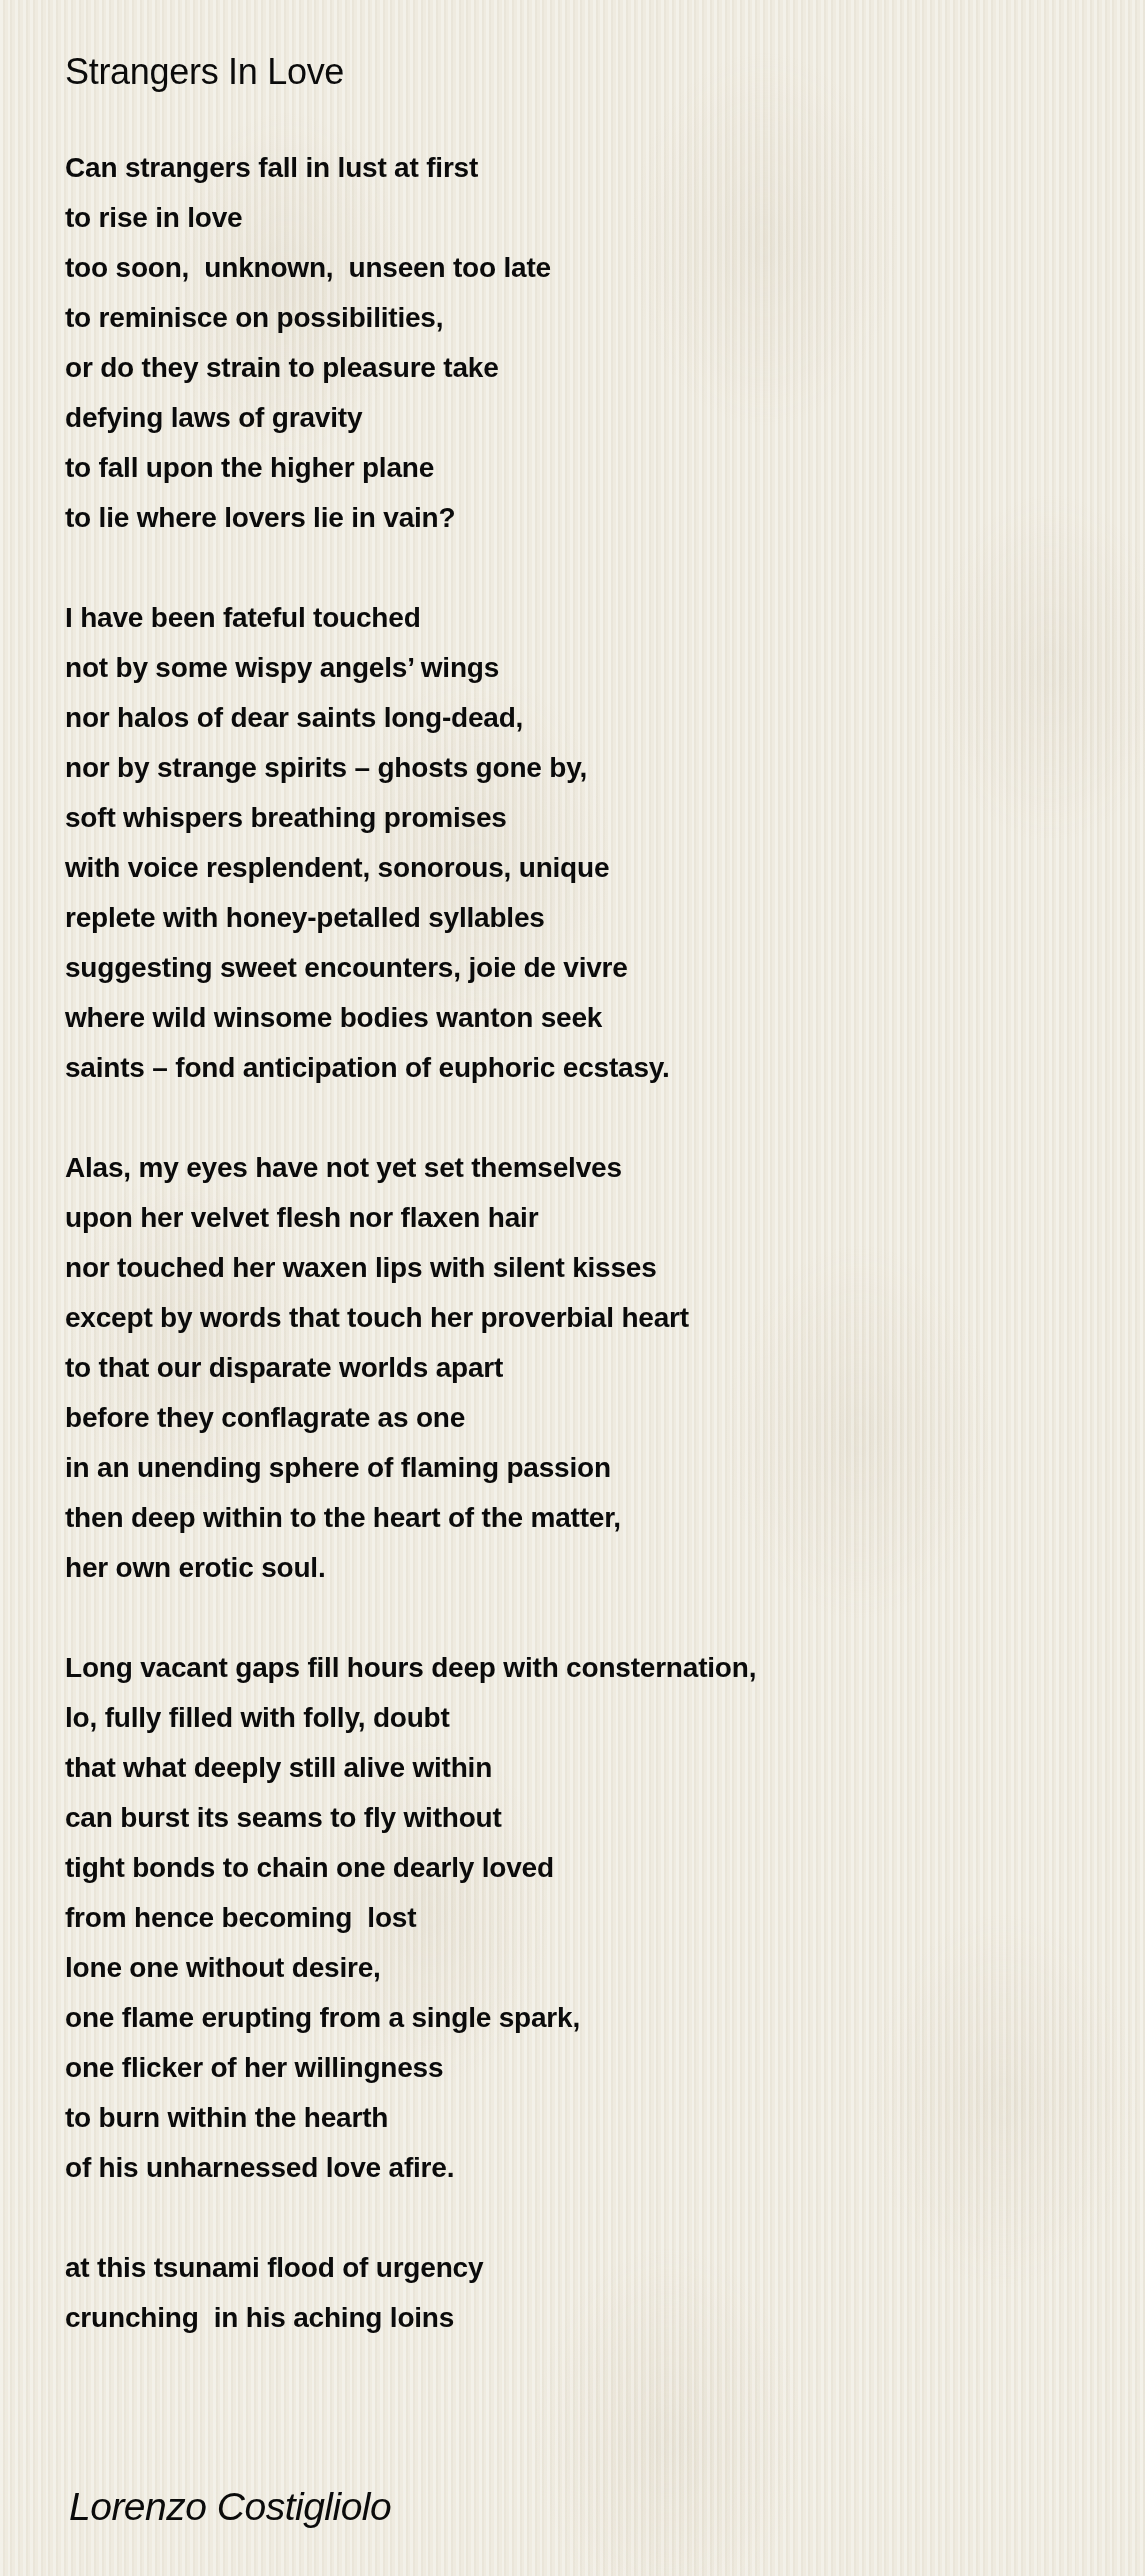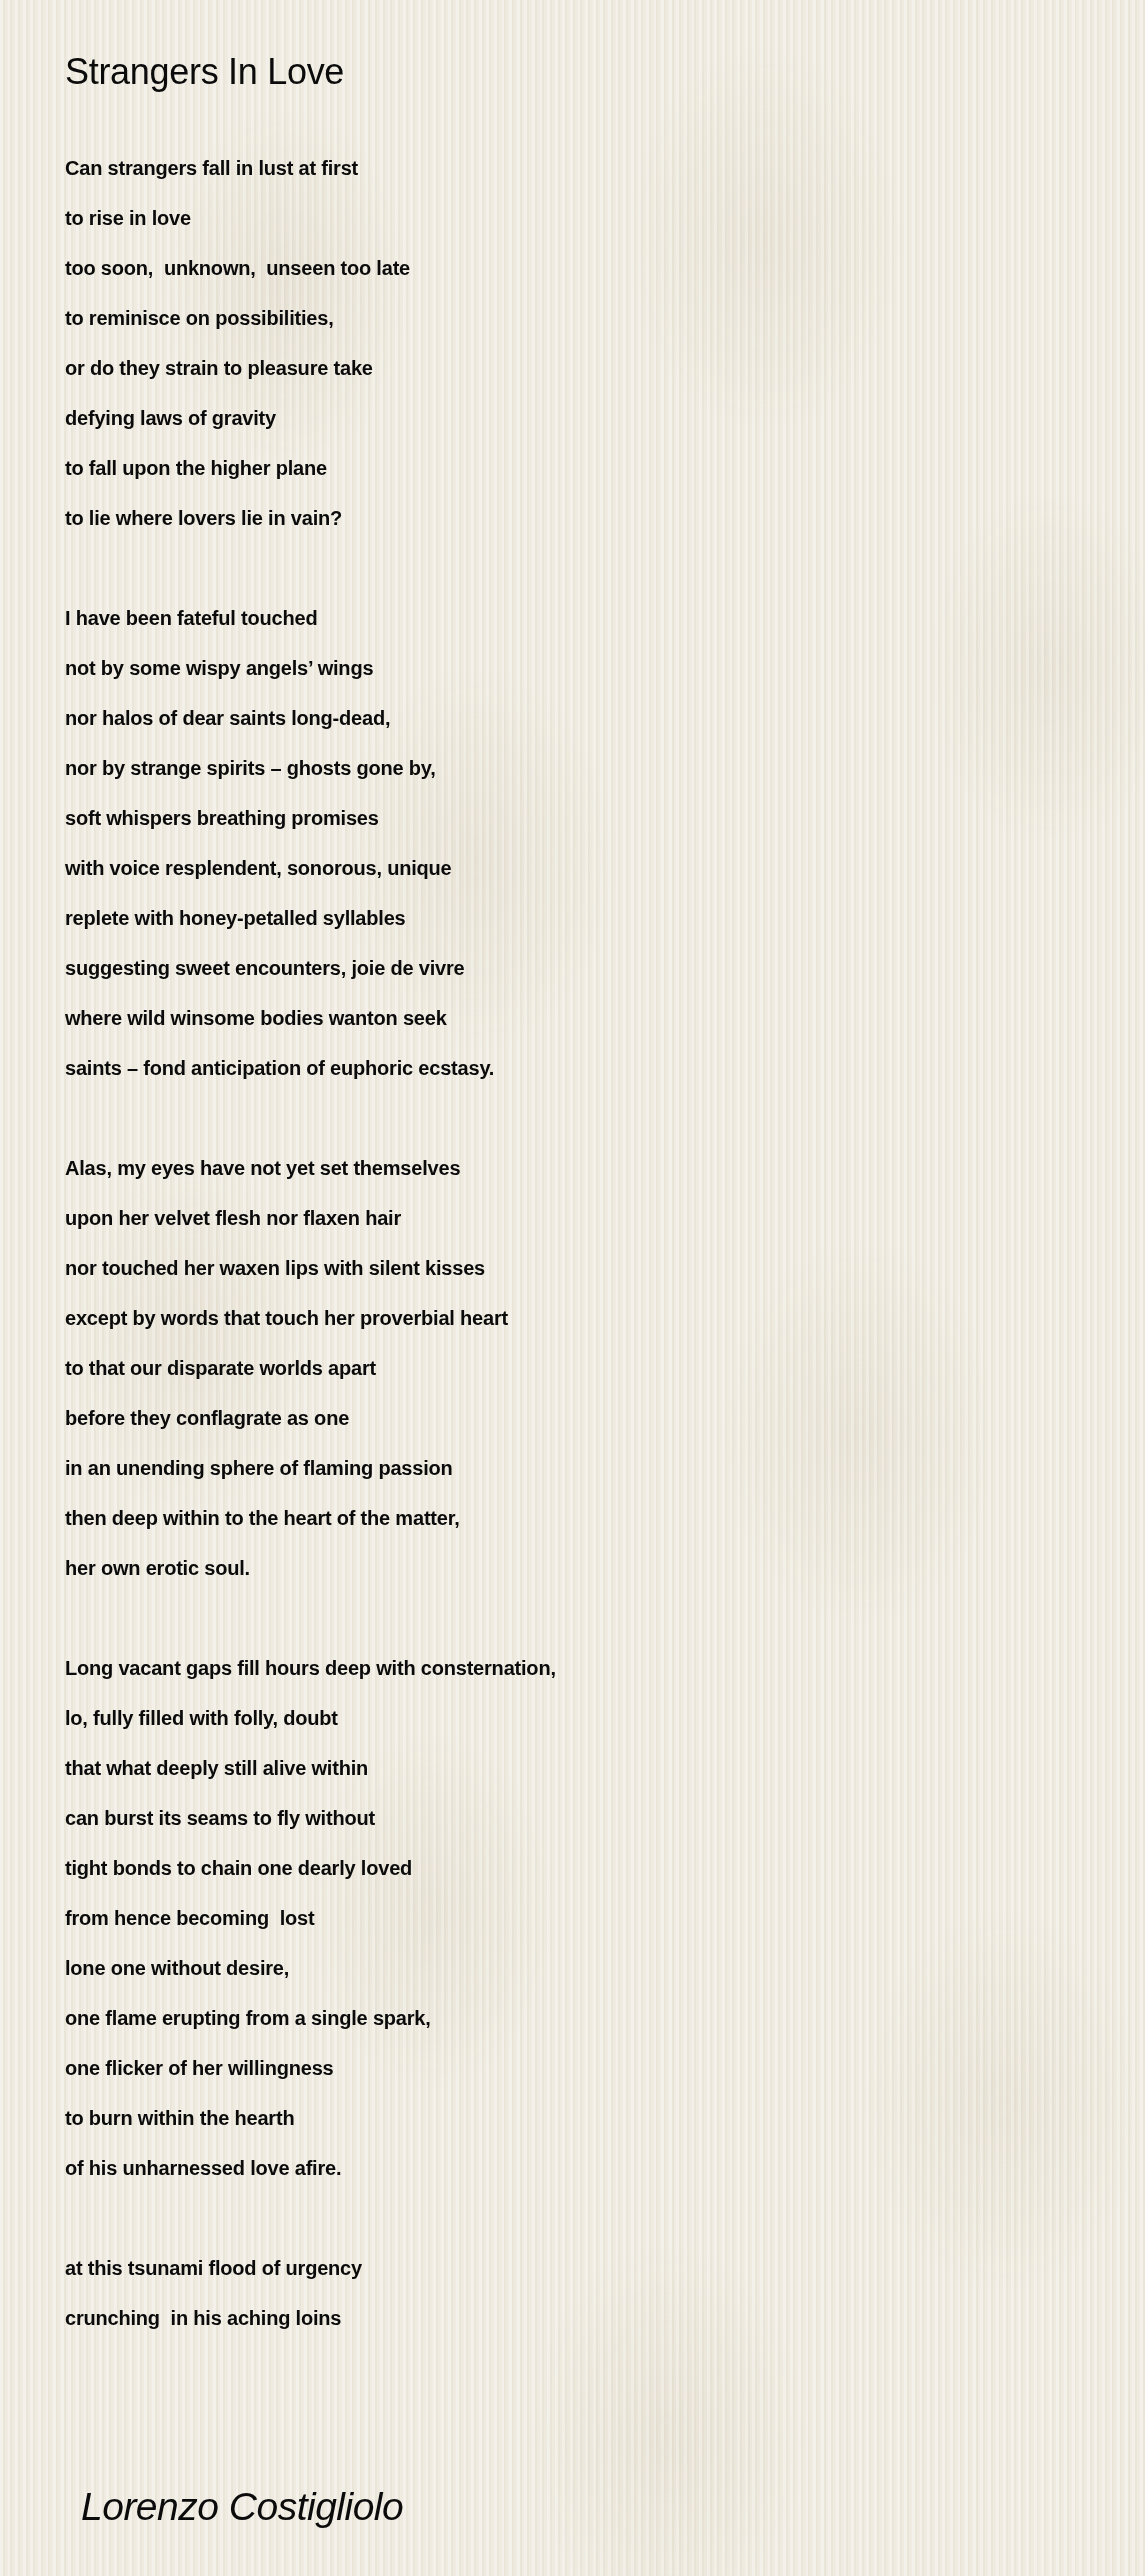--- a/index.html
+++ b/index.html
@@ -54,30 +54,30 @@
       left: 0;
       top: 143px;
       margin: 0;
       padding: 0;
     }
     .stanza {
       margin: 0 0 50px 0;
     }
     .line {
       display: block;
-      font-size: 20px;
+      font-size: 28px;
       font-weight: bold;
       line-height: 50px;
       height: 50px;
       white-space: pre;
       letter-spacing: -0.2px;
     }
     .author {
       position: absolute;
-      left: 16px;
+      left: 4px;
       top: 2481px;
       margin: 0;
       font-size: 39px;
       font-style: italic;
       font-weight: normal;
       line-height: 52px;
       white-space: nowrap;
       letter-spacing: -0.5px;
     }
   </style>

